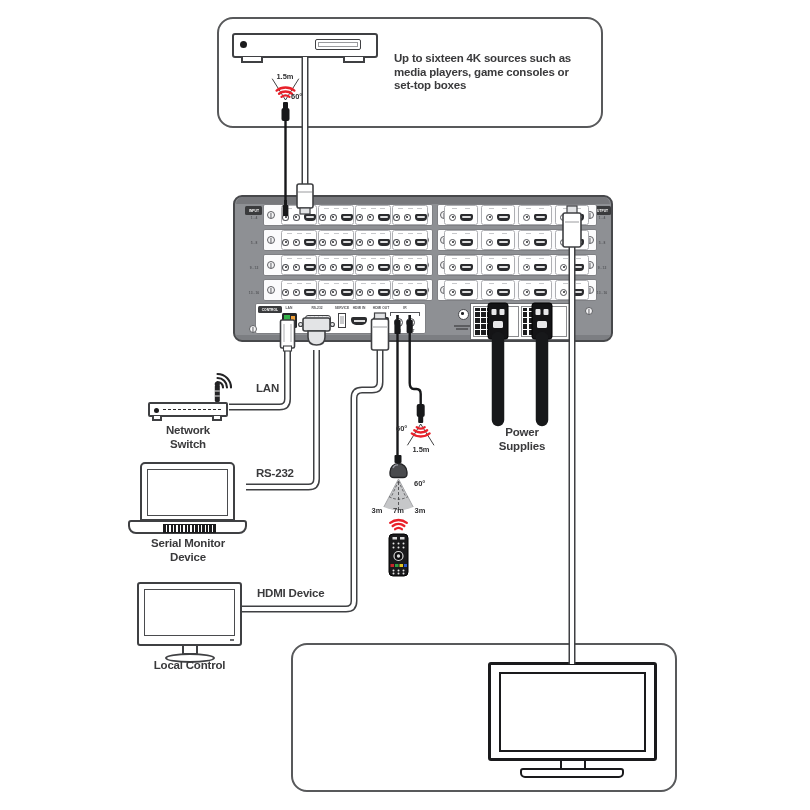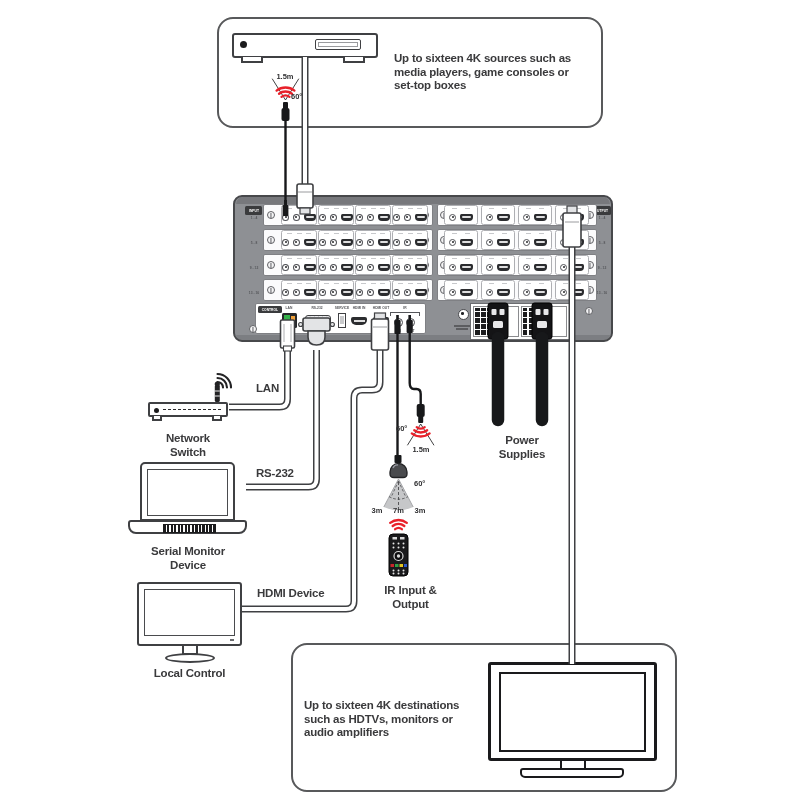--- a/index.html
+++ b/index.html
@@ -1,21 +1,21 @@
 <!DOCTYPE html>
 <html><head>
 <meta charset="utf-8">
 <style>
   html,body{margin:0;padding:0;background:#fff;}
   #stage{position:relative;width:810px;height:810px;background:#fff;overflow:hidden;
          font-family:"Liberation Sans",sans-serif;}
   .bigbox{position:absolute;border:2px solid #58595b;border-radius:16px;background:#fff;box-sizing:border-box;}
   .lbl{position:absolute;font-weight:bold;color:#3a3a3c;font-size:11.5px;line-height:13.5px;
        letter-spacing:-0.2px;white-space:pre-line;}
-  .ctr{text-align:center;margin-top:8px;}
+  .ctr{text-align:center;}
   .sm{position:absolute;font-weight:bold;color:#2f2f31;font-size:7.5px;line-height:8px;text-align:center;white-space:nowrap;}
   .tz{position:absolute;font-weight:bold;color:#55565a;font-size:6px;line-height:7px;text-align:center;
       transform:scale(.55);transform-origin:center;white-space:nowrap;}
   .strip{position:absolute;background:#fbfbfc;border:1px solid #7f8084;border-radius:2px;box-sizing:border-box;}
   .card{position:absolute;background:#fff;border:1px solid #aeafb3;border-radius:2.5px;box-sizing:border-box;}
   .caps{height:5px;display:flex;justify-content:space-evenly;align-items:center;}
   .caps i{width:5px;height:1.5px;background:#c7c8cb;}
   .ports{display:flex;justify-content:center;align-items:center;gap:4px;height:12px;}
   .jack{width:7px;height:7px;border:1px solid #515257;border-radius:50%;position:relative;box-sizing:border-box;background:#fff;}
   .jack:after{content:"";position:absolute;left:1.5px;top:1.5px;width:2px;height:2px;background:#26272a;border-radius:50%;}
@@ -663,35 +663,30 @@
       <line x1="214.8" y1="396" x2="219.8" y2="396" stroke="#fff" stroke-width="0.9"></line>
       <path d="M223,387.5 A5.5,5.5 0 0 0 217.5,382" stroke="#232325" stroke-width="2.1" fill="none" stroke-linecap="round"></path>
       <path d="M227,387.5 A9.5,9.5 0 0 0 217.5,378" stroke="#232325" stroke-width="2.1" fill="none" stroke-linecap="round"></path>
       <path d="M231,387.5 A13.5,13.5 0 0 0 217.5,374" stroke="#232325" stroke-width="2.1" fill="none" stroke-linecap="round"></path>
     </g>
   </svg>
 
   <div class="lbl" style="left:394px;top:52px;width:195px;">Up to sixteen 4K sources such as
 media players, game consoles or
 set-top boxes</div>
-  <div class="lbl" style="left:304px;top:699px;width:180px;">Up to sixteen 4K destinations
-such as HDTVs, monitors or
-audio amplifiers</div>
 
   <div class="lbl" style="left:256px;top:382px;">LAN</div>
   <div class="lbl" style="left:256px;top:467px;">RS-232</div>
   <div class="lbl" style="left:257px;top:587px;">HDMI Device</div>
 
   <div class="lbl ctr" style="left:146px;top:424px;width:84px;">Network
 Switch</div>
   <div class="lbl ctr" style="left:128px;top:537px;width:120px;">Serial Monitor
 Device</div>
   <div class="lbl ctr" style="left:137px;top:659px;width:105px;">Local Control</div>
-  <div class="lbl ctr" style="left:358px;top:576px;width:105px;">IR Input &amp;
-Output</div>
   <div class="lbl ctr" style="left:481px;top:426px;width:82px;">Power
 Supplies</div>
 
   <div class="sm" style="left:265px;top:73px;width:40px;">1.5m</div>
   <div class="sm" style="left:291px;top:93px;">60°</div>
   <div class="sm" style="left:396px;top:425px;">60°</div>
   <div class="sm" style="left:401px;top:446px;width:40px;">1.5m</div>
   <div class="sm" style="left:414px;top:480px;">60°</div>
   <div class="sm" style="left:369px;top:507px;width:16px;">3m</div>
   <div class="sm" style="left:390.5px;top:507px;width:16px;">7m</div>

